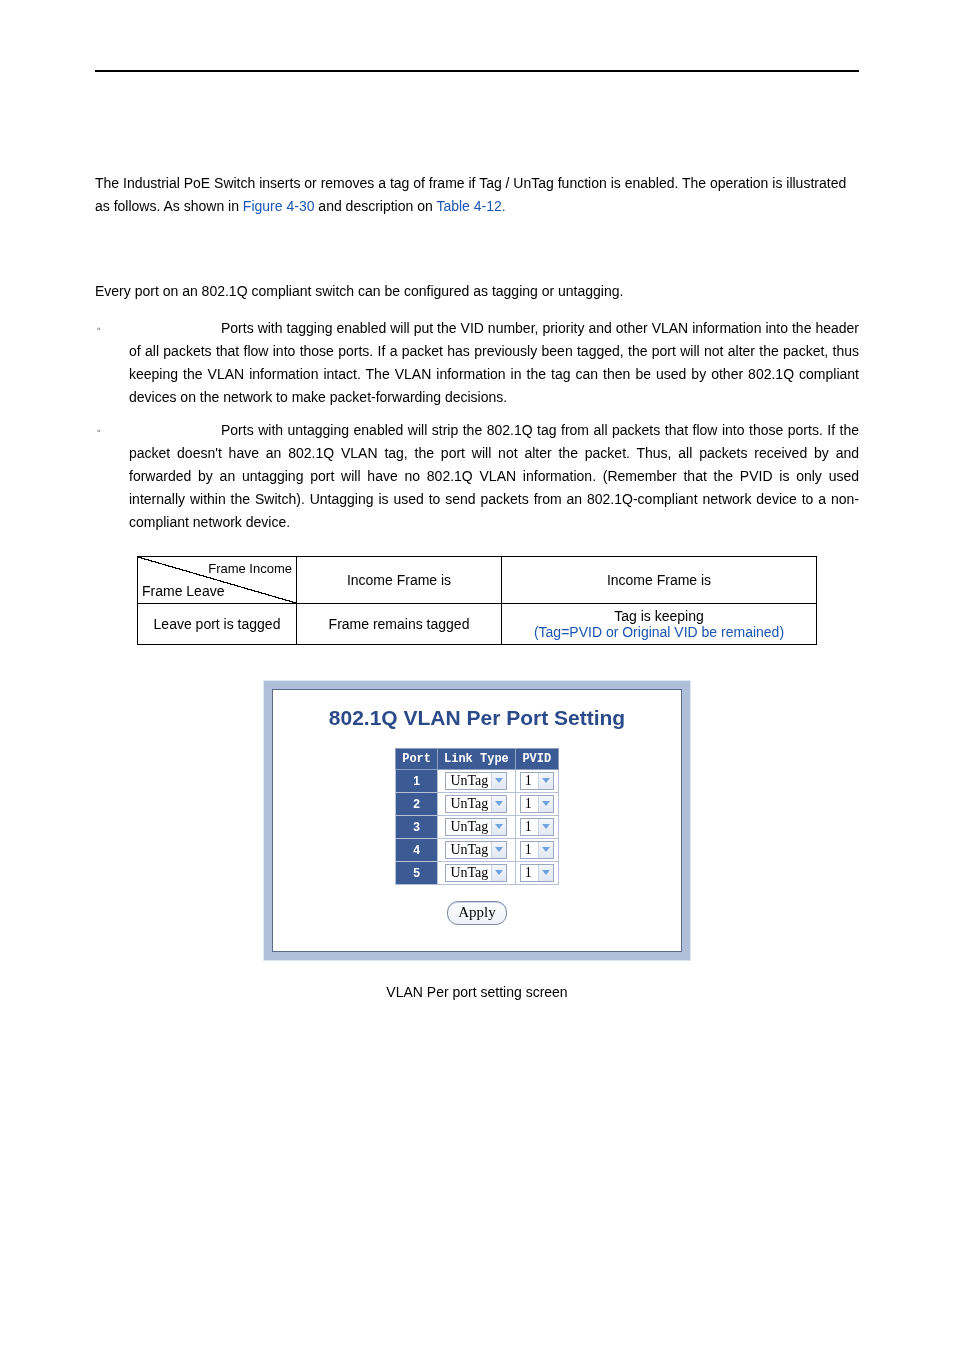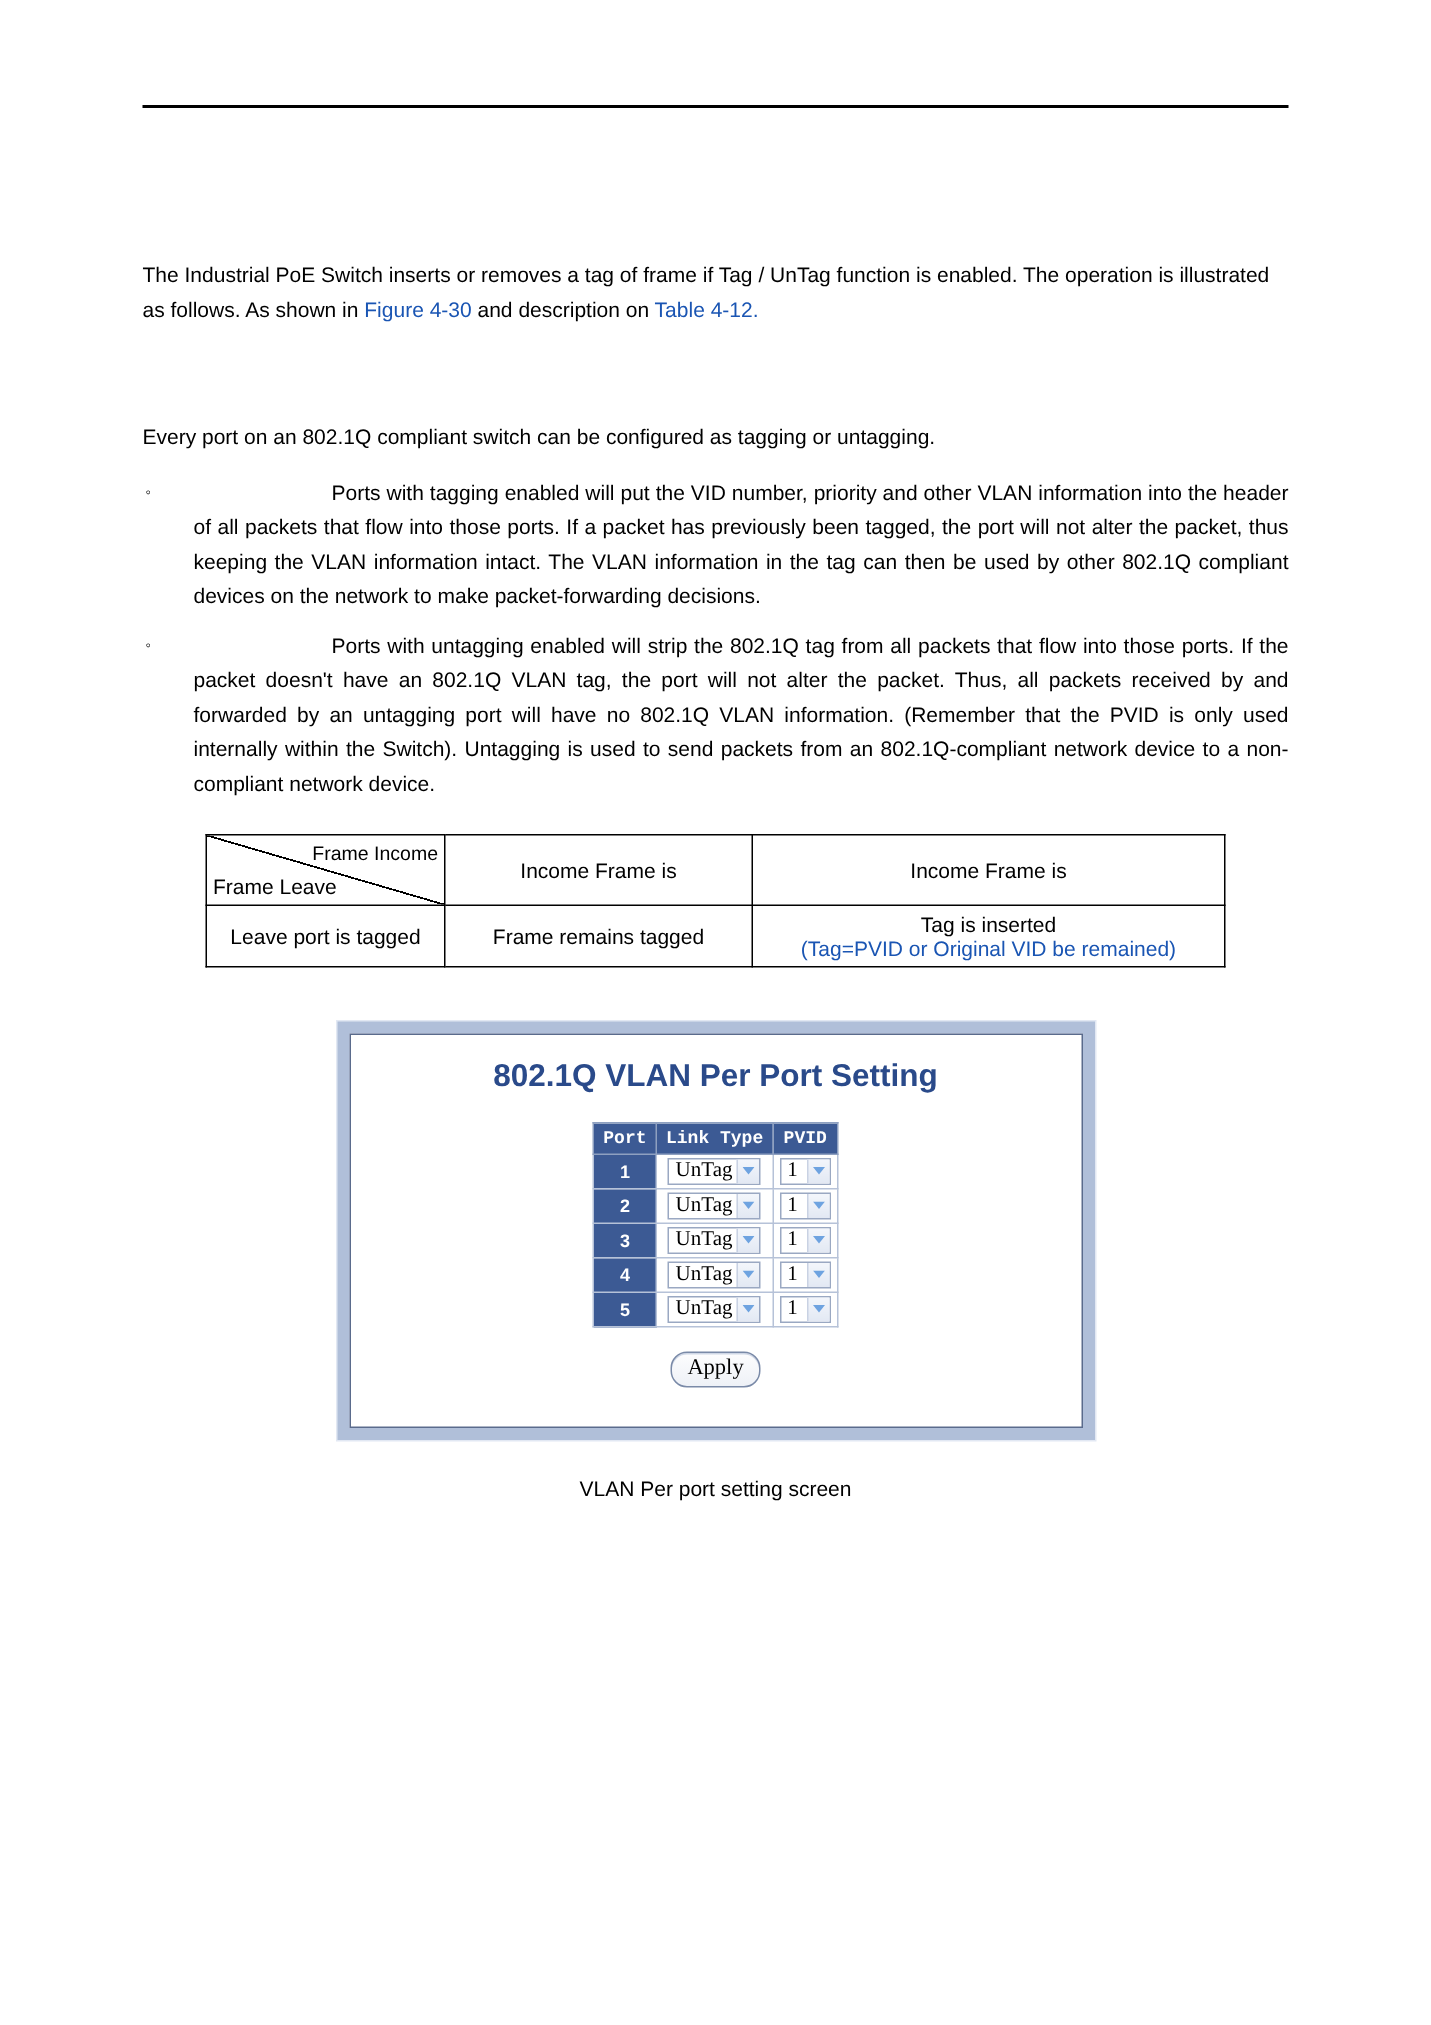--- a/index.html
+++ b/index.html
@@ -112,21 +112,21 @@
         #000 calc(50% - 0.6px),
         #000 calc(50% + 0.6px),
         transparent calc(50% + 0.6px));
   }
   .blue { color: #1a55b3; }
   .col-b { width: 180px; }
   .col-c { width: 290px; }
 
   
   .panel-wrap {
-    width: 489px;
+    width: 410px;
     margin: 44px auto 4px auto;
     box-sizing: border-box;
     border: 1px solid #5a6b8c;
     background: #ffffff;
     box-shadow:
       0 0 0 8px #b0bfd9,
       0 0 0 9px #e2e8f3;
     padding: 14px 30px 26px 30px;
     text-align: center;
   }
@@ -233,21 +233,21 @@
           <span class="bl">Frame Leave</span>
         </div>
       </th>
       <th class="col-b">Income Frame is</th>
       <th class="col-c">Income Frame is</th>
     </tr>
     <tr>
       <td>Leave port is tagged</td>
       <td>Frame remains tagged</td>
       <td>
-        <span>Tag is inserted</span><br>
+        <span>Tag is keeping</span><br>
         <span class="blue">(Tag=PVID or Original VID be remained)</span>
       </td>
     </tr>
   </tbody>
     </table>
 
   <div class="panel-wrap">
     <div class="panel-title">802.1Q VLAN Per Port Setting</div>
 
     <table class="port-table">

